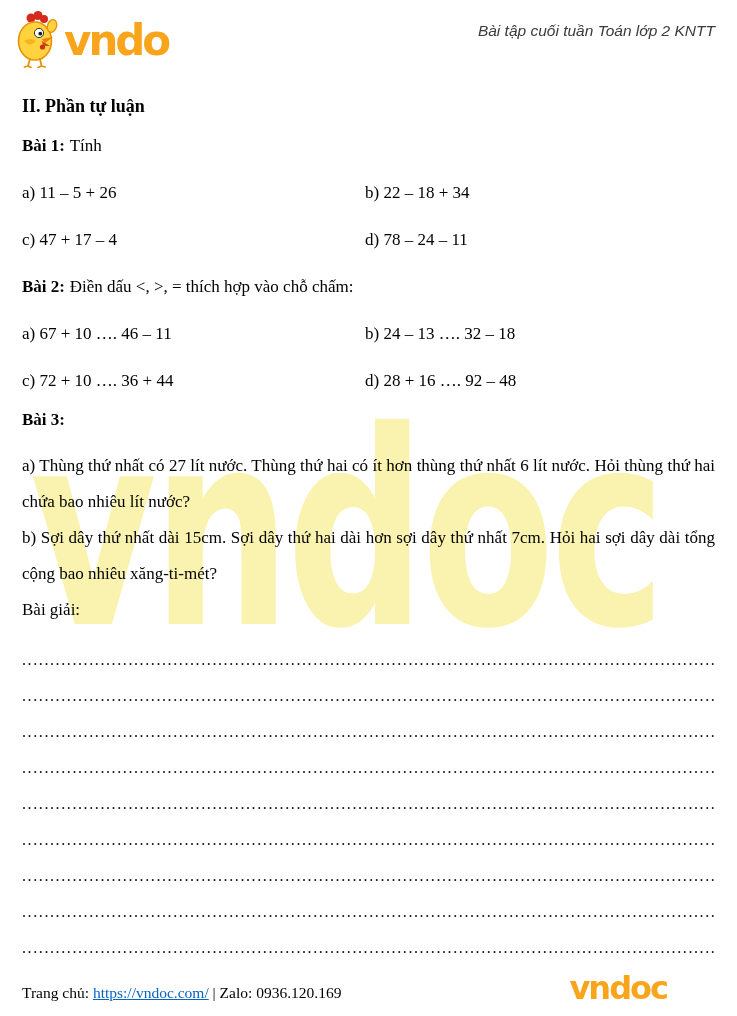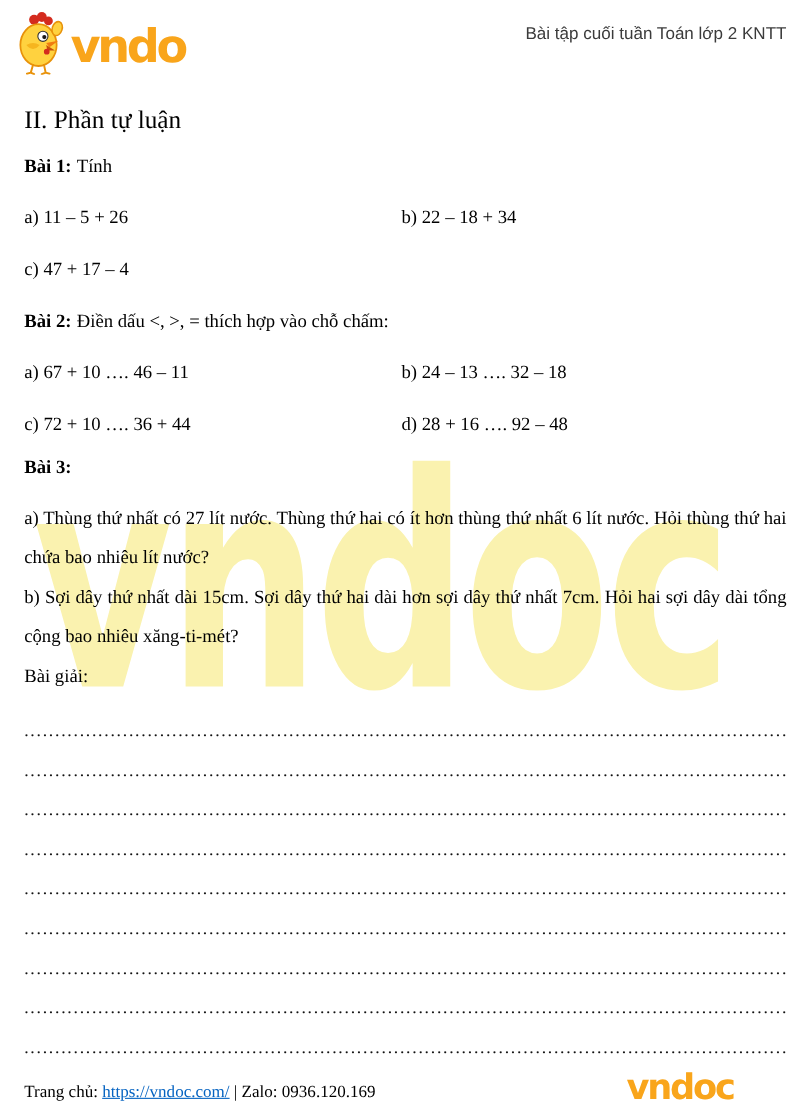--- a/index.html
+++ b/index.html
@@ -43,24 +43,25 @@
     font-size:42px;
     letter-spacing:-3px;
     color:#F9A51B;
     line-height:56px;
   }
   .doc-title{
     font-family:"Liberation Sans","DejaVu Sans",sans-serif;
     font-size:15.5px;
     color:#3b3b3b;
     margin-top:12px;
+    font-style:italic;
   }
   
   .main{position:relative;z-index:1;padding:0 22px;font-size:17px;}
-  .section-title{font-size:23px;font-weight:normal;margin:22px 0 0;}
+  .section-title{font-size:18px;font-weight:bold;margin:22px 0 0;}
   .ex-header{margin:19px 0 0;}
   .ex-label{font-weight:bold;}
   .ex-prompt{margin-left:0.28em;}
   .ex-row{
     display:grid;
     grid-template-columns:343px 1fr;
     margin:27px 0 0;
   }
   .para{margin:18px 0 0;line-height:36px;text-align:justify;}
   .para.second{margin:0;}
@@ -137,20 +138,21 @@
 
     <div class="ex-header">
       <span class="ex-label">Bài 1:</span><span class="ex-prompt">Tính</span>
     </div>
     <div class="ex-row">
       <span>a) 11 – 5 + 26</span>
       <span>b) 22 – 18 + 34</span>
     </div>
     <div class="ex-row">
       <span>c) 47 + 17 – 4</span>
+      <span>d) 78 – 24 – 11</span>
     </div>
 
     <div class="ex-header" style="margin-top:27px;">
       <span class="ex-label">Bài 2:</span><span class="ex-prompt">Điền dấu &lt;, &gt;, = thích hợp vào chỗ chấm:</span>
     </div>
     <div class="ex-row">
       <span>a) 67 + 10 …. 46 – 11</span>
       <span>b) 24 – 13 …. 32 – 18</span>
     </div>
     <div class="ex-row">

